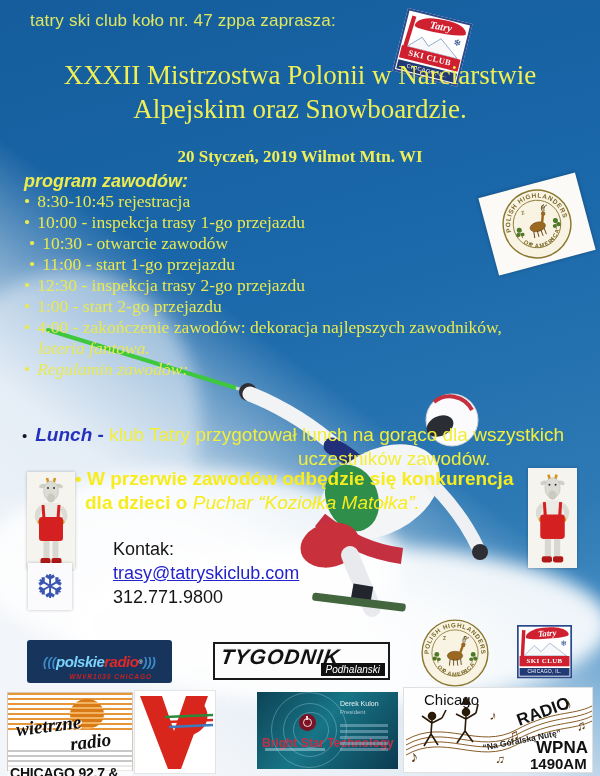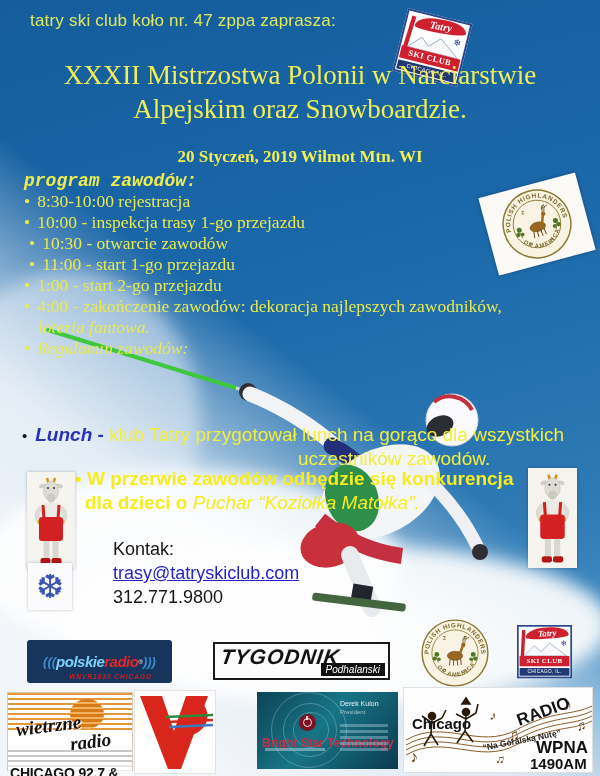--- a/index.html
+++ b/index.html
@@ -16,21 +16,21 @@
   .content{position:absolute;inset:0;}
 
   
   .abs{position:absolute;}
   .invite{left:30px;top:11px;font-size:17px;color:#dfe75f;letter-spacing:.2px;}
   .title{left:0;width:600px;text-align:center;font-family:"Liberation Serif",serif;
          font-size:27px;color:#f0ef55;}
   .title1{top:60px;} .title2{top:94px;}
   .date{left:0;width:600px;text-align:center;top:147px;font-family:"Liberation Serif",serif;
         font-size:17px;font-weight:bold;color:#f0ef55;}
-  .prog-head{left:24px;top:171px;font-family:Liberation Mono, monospace;font-size:18px;
+  .prog-head{left:24px;top:171px;font-family:Liberation Sans, sans-serif;font-size:18px;
              font-weight:bold;font-style:italic;color:#ecec50;}
   .program-list{left:24px;top:191px;width:560px;font-family:"Liberation Serif",serif;
                 font-size:17.5px;line-height:21px;color:#e9e950;}
   .p-row .bl{margin-right:7px;}
   .p-row.ind{padding-left:5px;}
   .p-row.cont{padding-left:14px;}
   .em{font-weight:normal;font-style:italic;}
   .sub-list{left:112px;top:381px;font-family:"Liberation Serif",serif;font-size:17.5px;
             line-height:22px;font-style:italic;color:#e9e950;}
   .sub-list .bl{margin-right:6px;}
@@ -114,21 +114,21 @@
   .bs-pwr{position:absolute;left:42px;top:22px;width:17px;height:17px;border-radius:50%;
      background:#7a1424;display:flex;align-items:center;justify-content:center;}
   .bs-pwr i{display:block;width:7px;height:7px;border:1.5px solid #ffdddd;border-radius:50%;position:relative;}
   .bs-pwr i::after{content:"";position:absolute;left:2px;top:-3px;width:1.5px;height:4px;background:#ffdddd;}
   .bs-company{position:absolute;left:5px;top:44px;font-size:12px;font-weight:bold;color:#c23048;}
   .bs-tag{position:absolute;left:8px;top:56px;width:60px;height:3px;background:rgba(200,230,240,.45);}
   .bs-person{position:absolute;left:83px;top:8px;font-size:7px;color:#e8f2f6;}
   .bs-role{position:absolute;left:83px;top:17px;font-size:6px;color:#a8c4d0;}
   .bs-line{position:absolute;left:83px;width:48px;height:3px;background:rgba(180,215,230,.4);}
   .wpna-logo{left:403px;top:687px;width:190px;height:86px;background:#fefefe;border:1px solid #e0e0e0;box-sizing:border-box;overflow:hidden;}
-  .wpna-city{position:absolute;left:8px;top:3px;font-size:15px;font-weight:bold;color:#111;margin-top:24px;}
+  .wpna-city{position:absolute;left:20px;top:3px;font-size:15px;font-weight:normal;color:#111;}
   .wpna-radio{position:absolute;left:112px;top:14px;font-size:17px;font-weight:900;color:#111;transform:rotate(-20deg);}
   .wpna-tag{position:absolute;left:78px;top:47px;font-size:8.5px;font-weight:bold;color:#222;transform:rotate(-11deg);white-space:nowrap;}
   .wpna-call{position:absolute;left:132px;top:50px;font-size:17px;font-weight:900;color:#111;}
   .wpna-freq{position:absolute;left:126px;top:67px;font-size:15px;font-weight:900;color:#111;}
   .note{position:absolute;color:#5a3408;font-weight:bold;}
 </style>
 </head>
 <body>
 
 <div class="poster">
@@ -178,24 +178,25 @@
       <div class="skiclub">SKI CLUB</div>
       <div class="city">CHICAGO, IL.</div>
     </div>
 
     <div class="abs title title1">XXXII Mistrzostwa Polonii w Narciarstwie</div>
     <div class="abs title title2">Alpejskim oraz Snowboardzie.</div>
     <div class="abs date">20 Styczeń, 2019 Wilmot Mtn. WI</div>
 
     <div class="abs prog-head">program zawodów:</div>
     <div class="abs program-list">
-      <div class="p-row"><span class="bl">•</span><span>8:30-10:00 rejestracja</span></div>
+      <div class="p-row"><span class="bl">•</span><span>8:30-10:45 rejestracja</span></div>
       <div class="p-row"><span class="bl">•</span><span>10:00 - inspekcja trasy 1-go przejazdu</span></div>
       <div class="p-row ind"><span class="bl">•</span><span>10:30 - otwarcie zawodów</span></div>
       <div class="p-row ind"><span class="bl">•</span><span>11:00 - start 1-go przejazdu</span></div>
+      <div class="p-row"><span class="bl">•</span><span>12:30 - inspekcja trasy 2-go przejazdu</span></div>
       <div class="p-row"><span class="bl">•</span><span>1:00 - start 2-go przejazdu</span></div>
       <div class="p-row"><span class="bl">•</span><span>4:00 - zakończenie zawodów: dekoracja najlepszych zawodników,</span></div>
       <div class="p-row cont"><span class="em">loteria fantowa.</span></div>
       <div class="p-row"><span class="bl">•</span><span class="em">Regulamin zawodów:</span></div>
     </div>
 
     <div class="card hl-card">
       <svg width="72" height="72" viewBox="0 0 100 100">
         <circle cx="50" cy="50" r="47" fill="#f8f3e2" stroke="#8a7830" stroke-width="2"></circle>
         <circle cx="50" cy="50" r="33" fill="none" stroke="#8a7830" stroke-width="1.2"></circle>

